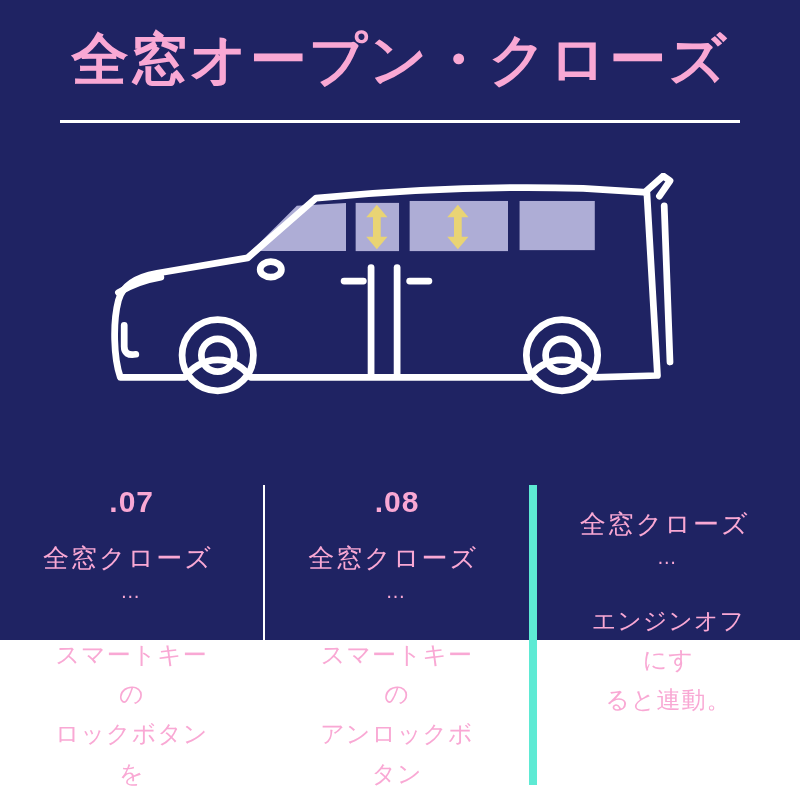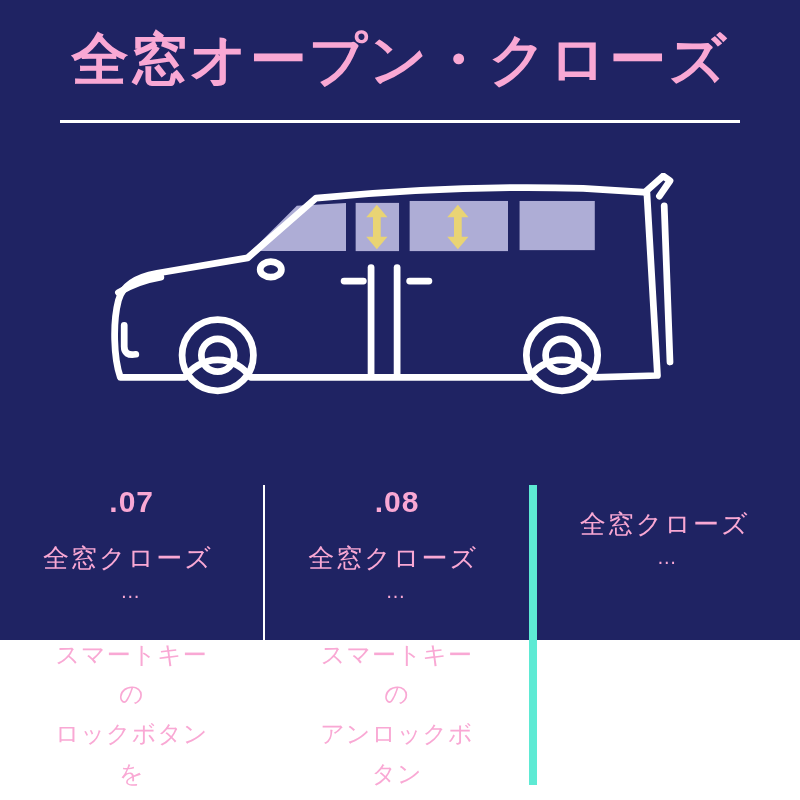--- a/index.html
+++ b/index.html
@@ -134,16 +134,18 @@
       <div class="step-heading">全窓クローズ</div>
       <div class="step-dots">…</div>
       <div class="step-desc">スマートキーの
 アンロックボタン
 を長押し。</div>
     </div>
 
     <div class="step">
       <div class="step-heading">全窓クローズ</div>
       <div class="step-dots">…</div>
+      <div class="step-desc">エンジンオフにす
+ると連動。</div>
     </div>
 
   </div>
 </div>
 
 </body></html>

